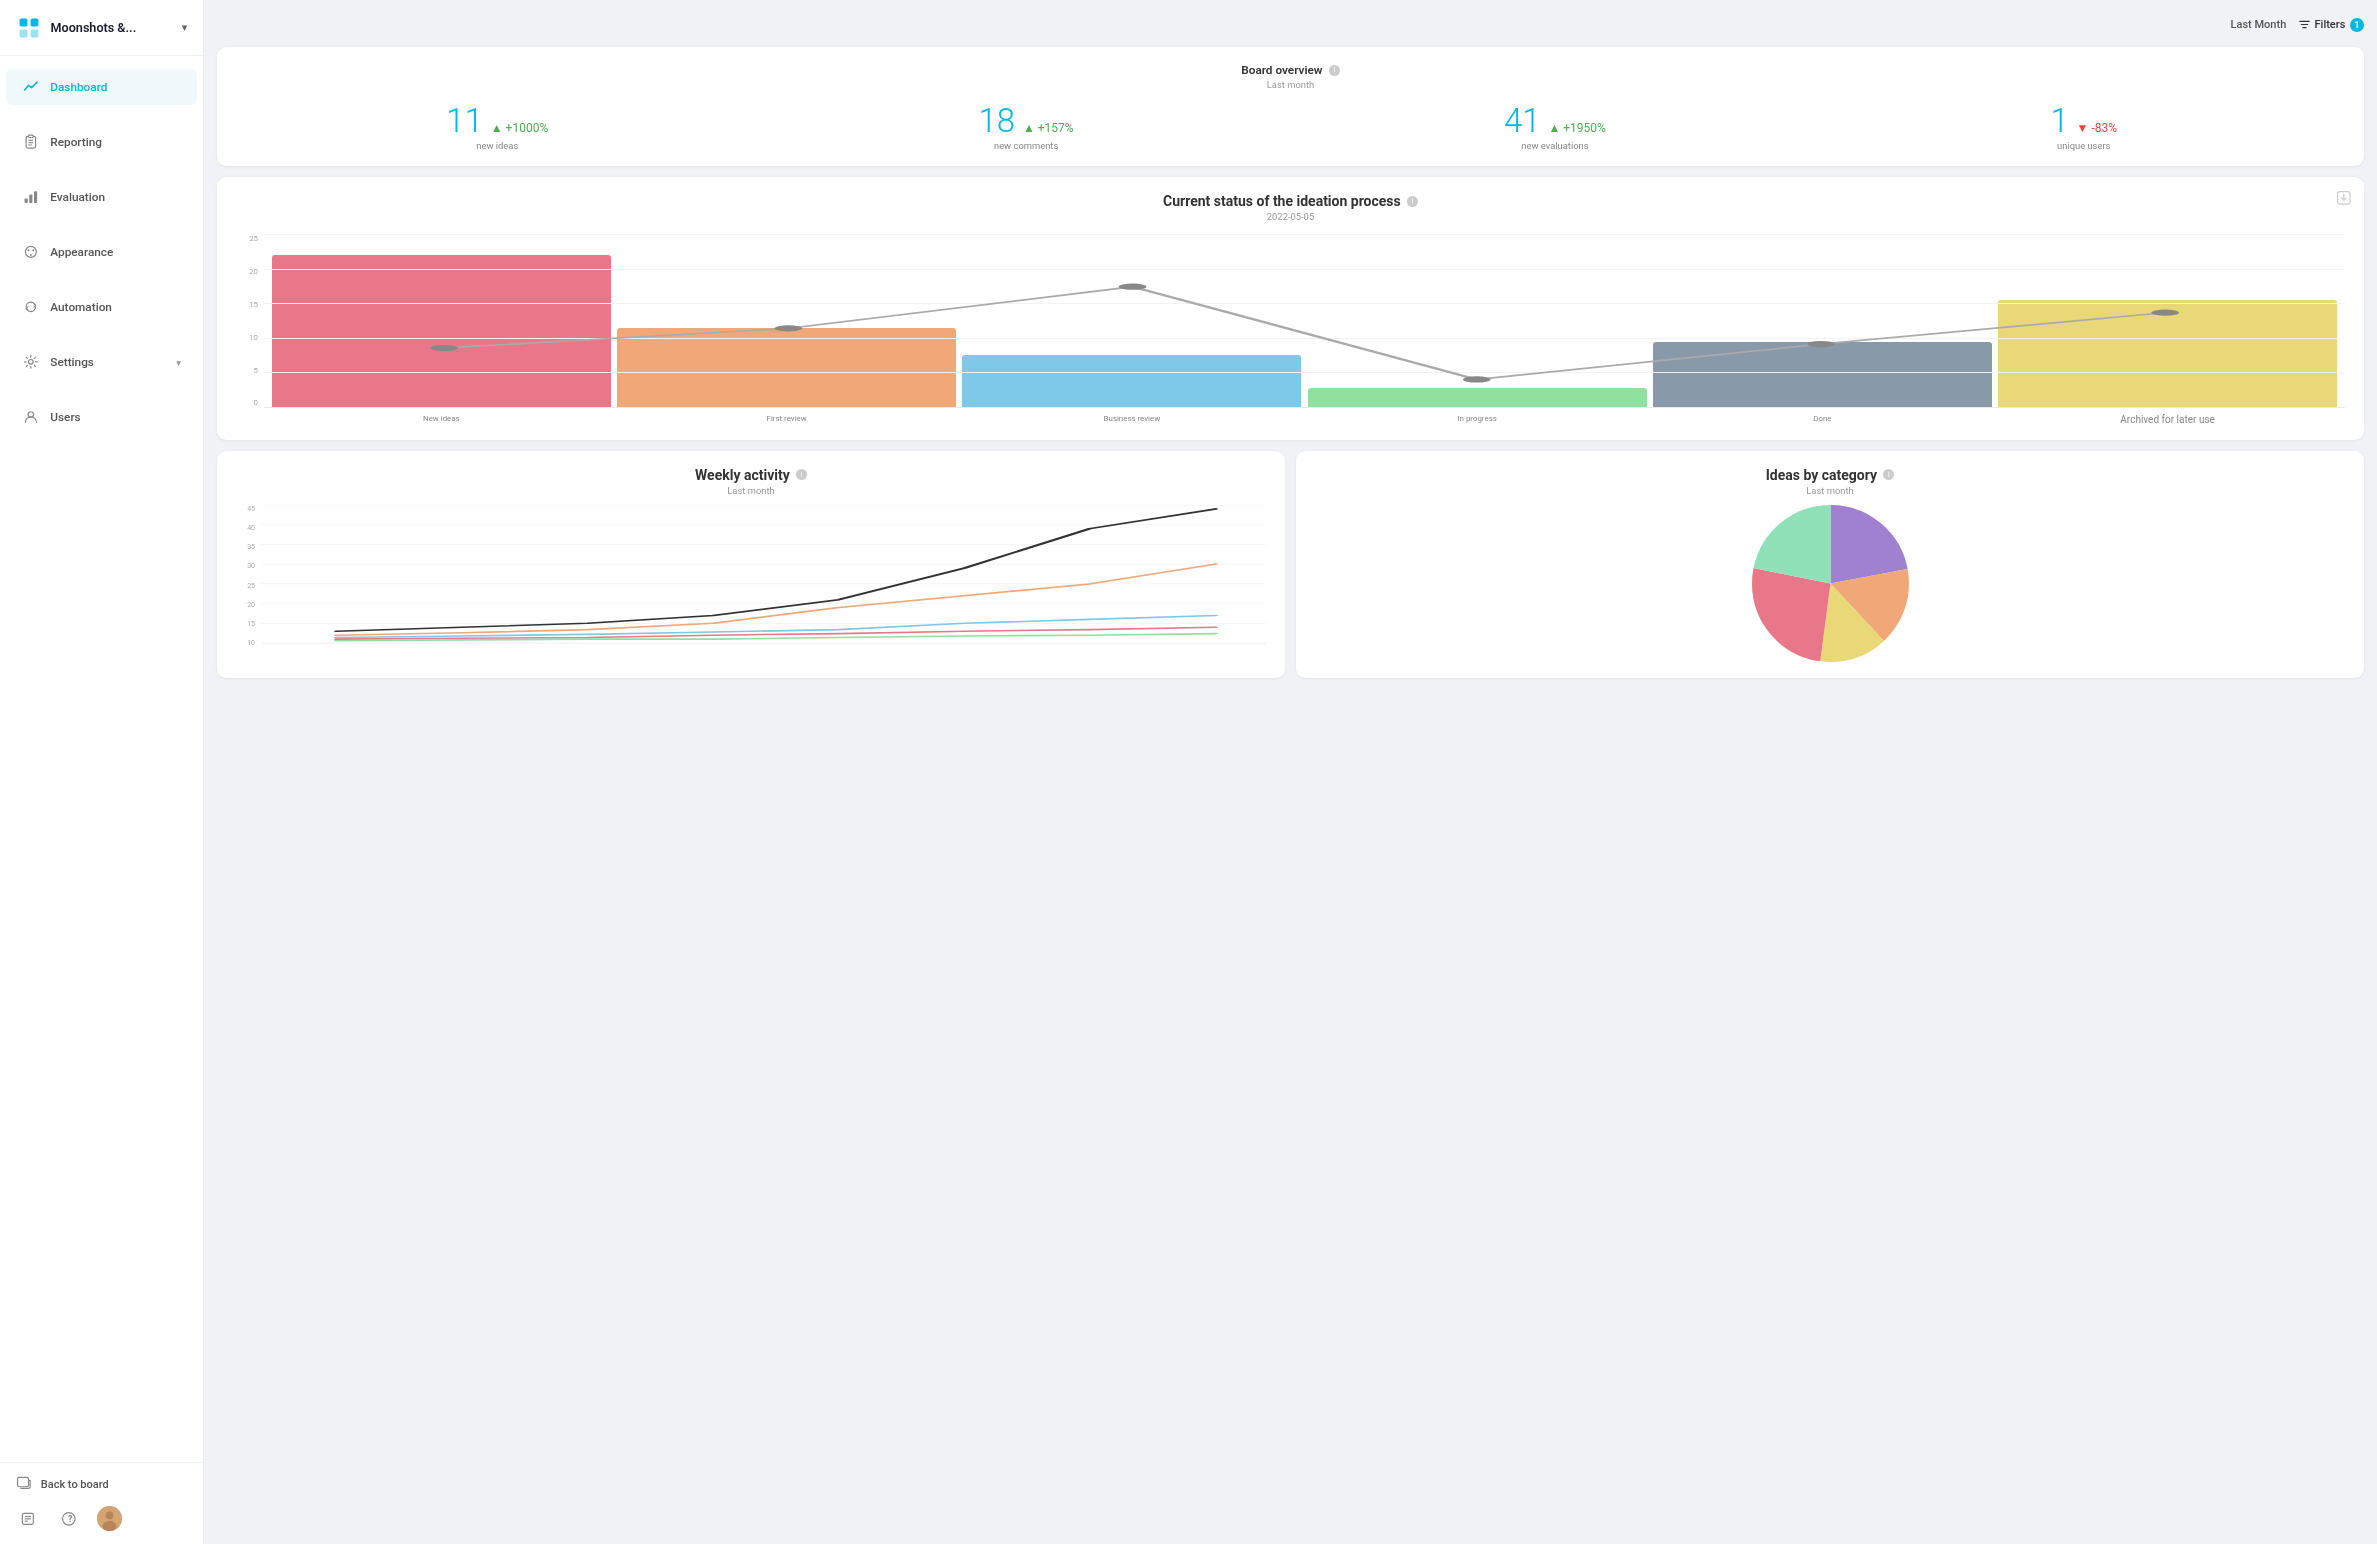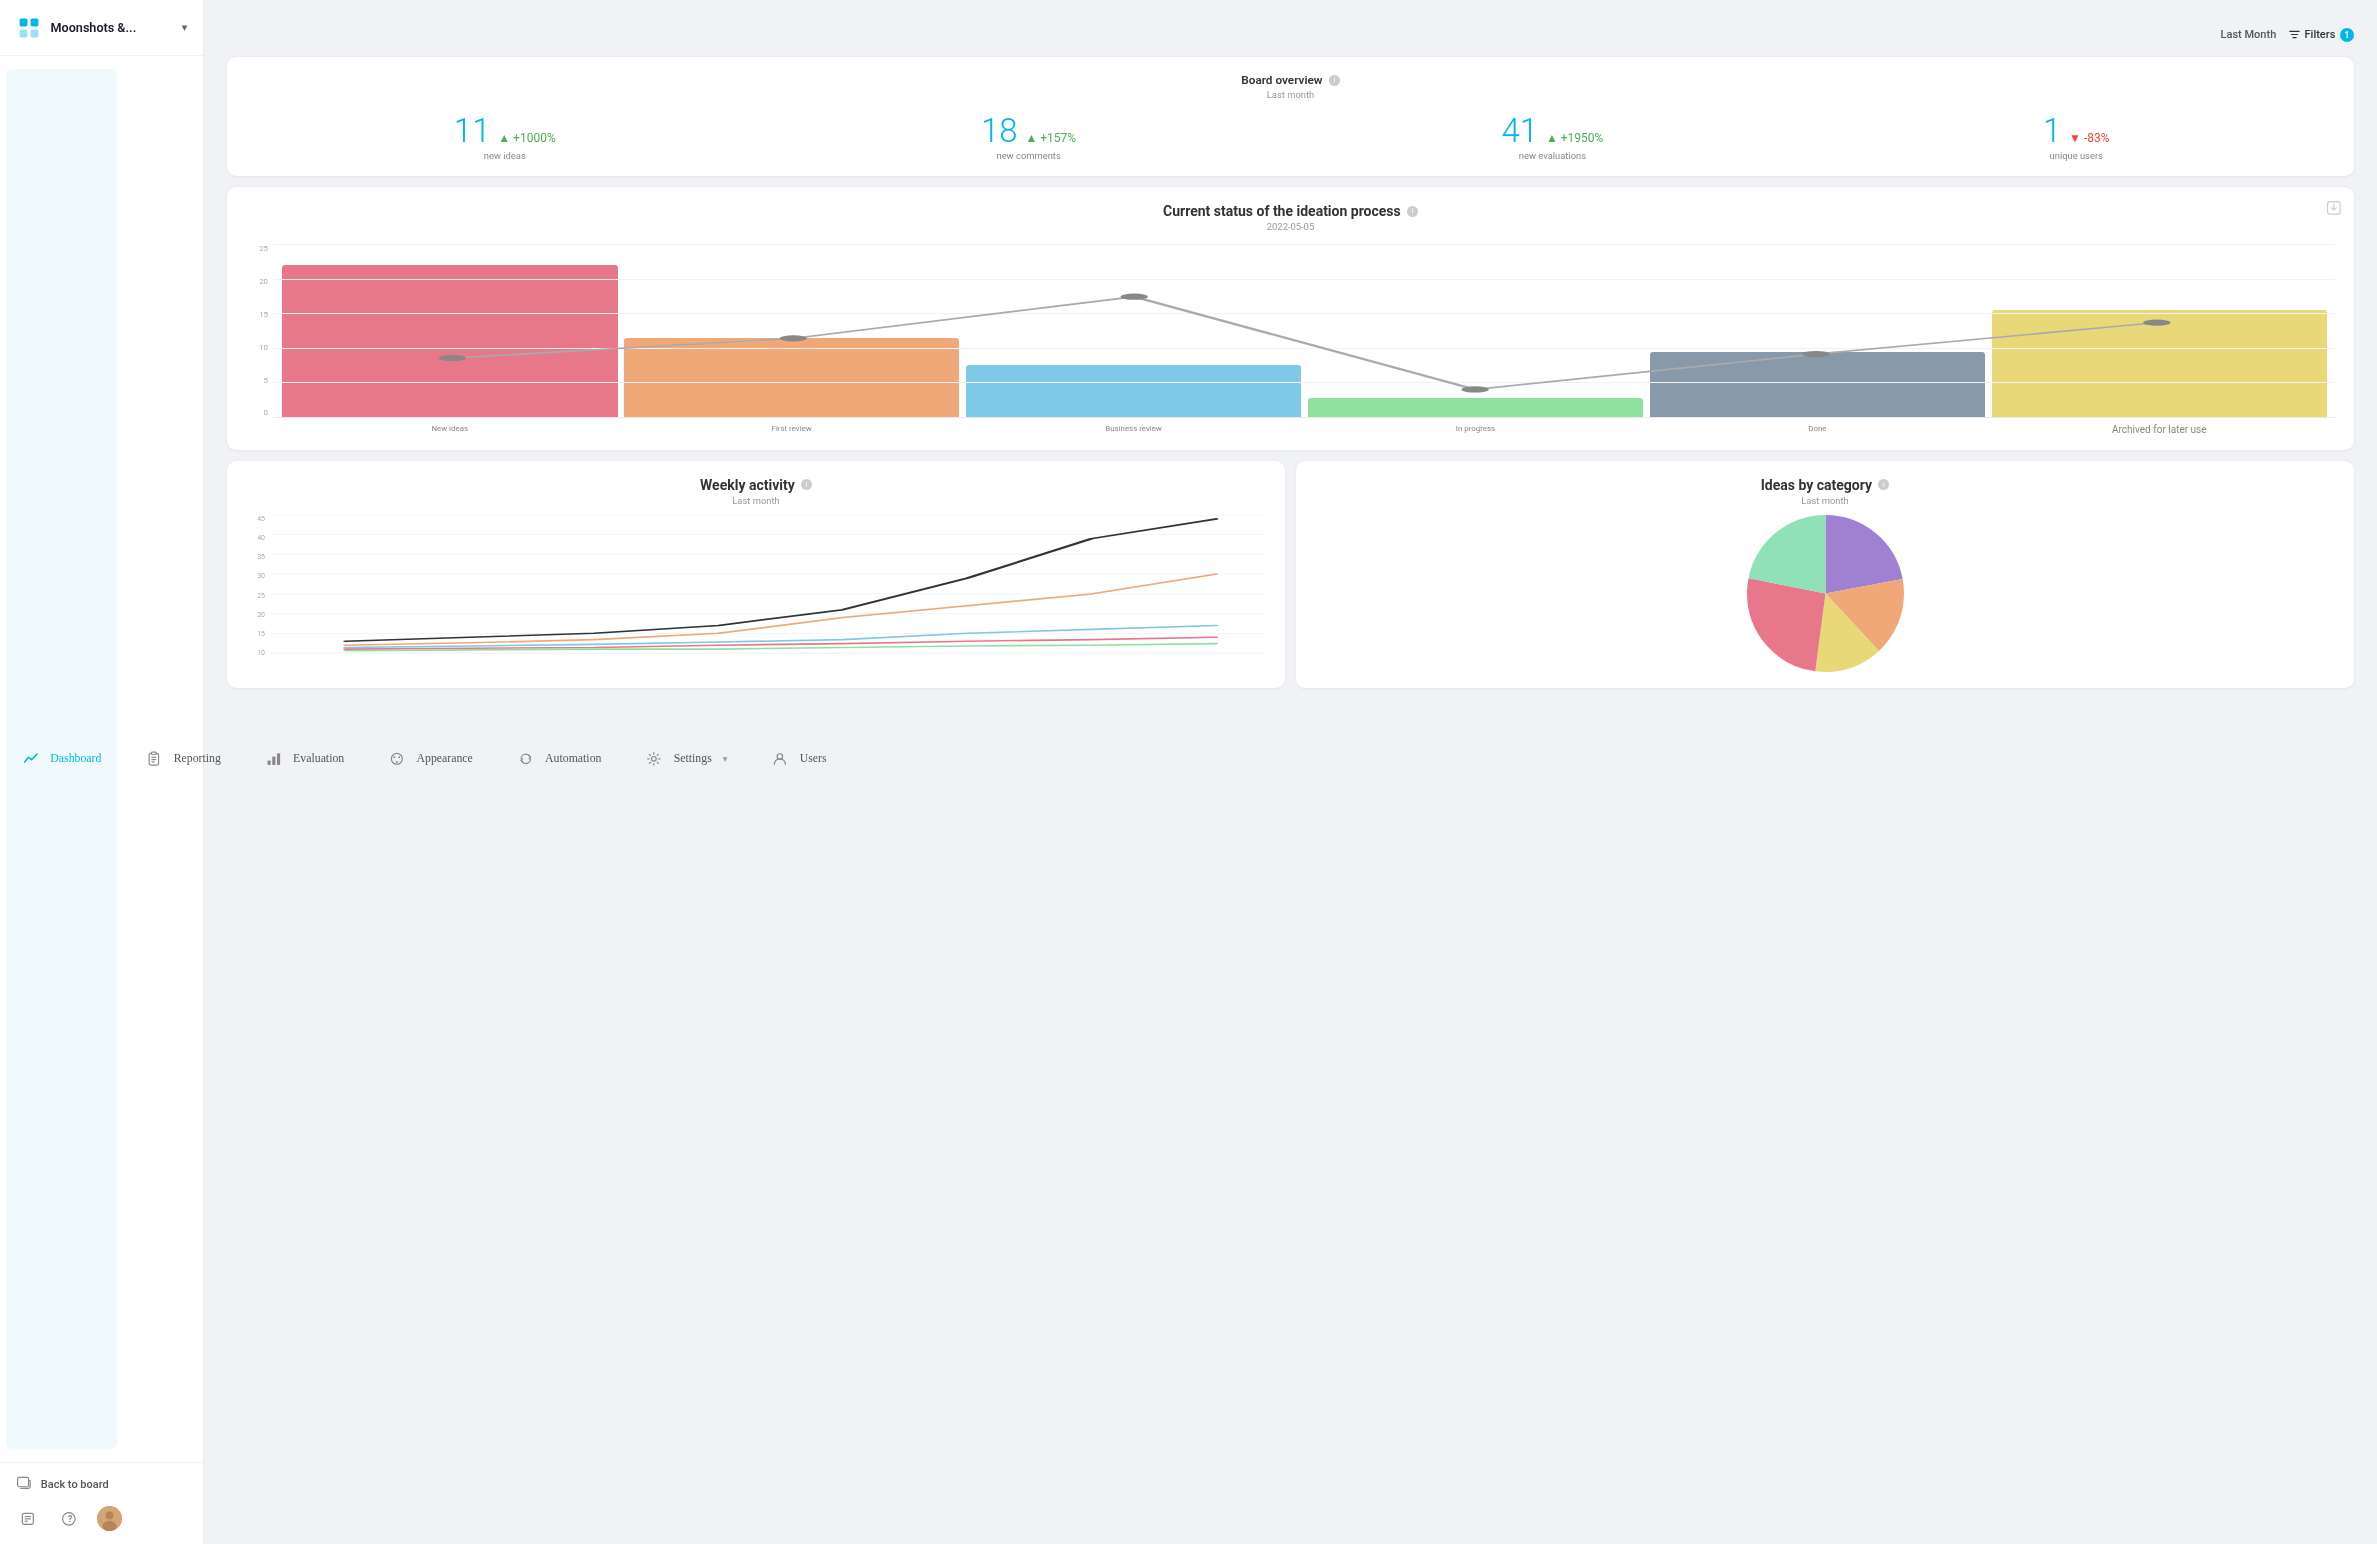--- a/index.html
+++ b/index.html
@@ -46,23 +46,22 @@
       flex: 1;
     }
     .sidebar-chevron {
       color: #666;
       font-size: 11px;
     }
     .sidebar-nav {
       flex: 1;
       padding: 12.6px 0;
       display: flex;
-      flex-direction: row;
-      gap: 0;
-      font-family: Liberation Serif, serif;
+      flex-direction: column;
+      gap: 19px;
     }
     .nav-item {
       display: flex;
       align-items: center;
       padding: 9.4px 15.7px;
       gap: 11px;
       cursor: pointer;
       border-radius: 6.3px;
       margin: 0 6.3px;
       color: #555;
@@ -125,21 +124,21 @@
       overflow: hidden;
       display: flex;
       align-items: center;
       justify-content: center;
     }
 
     
     .main {
       flex: 1;
       overflow-y: auto;
-      padding: 23px;
+      padding: 13px;
       display: flex;
       flex-direction: column;
       gap: 11px;
     }
 
     
     .topbar {
       display: flex;
       justify-content: flex-end;
       align-items: center;

